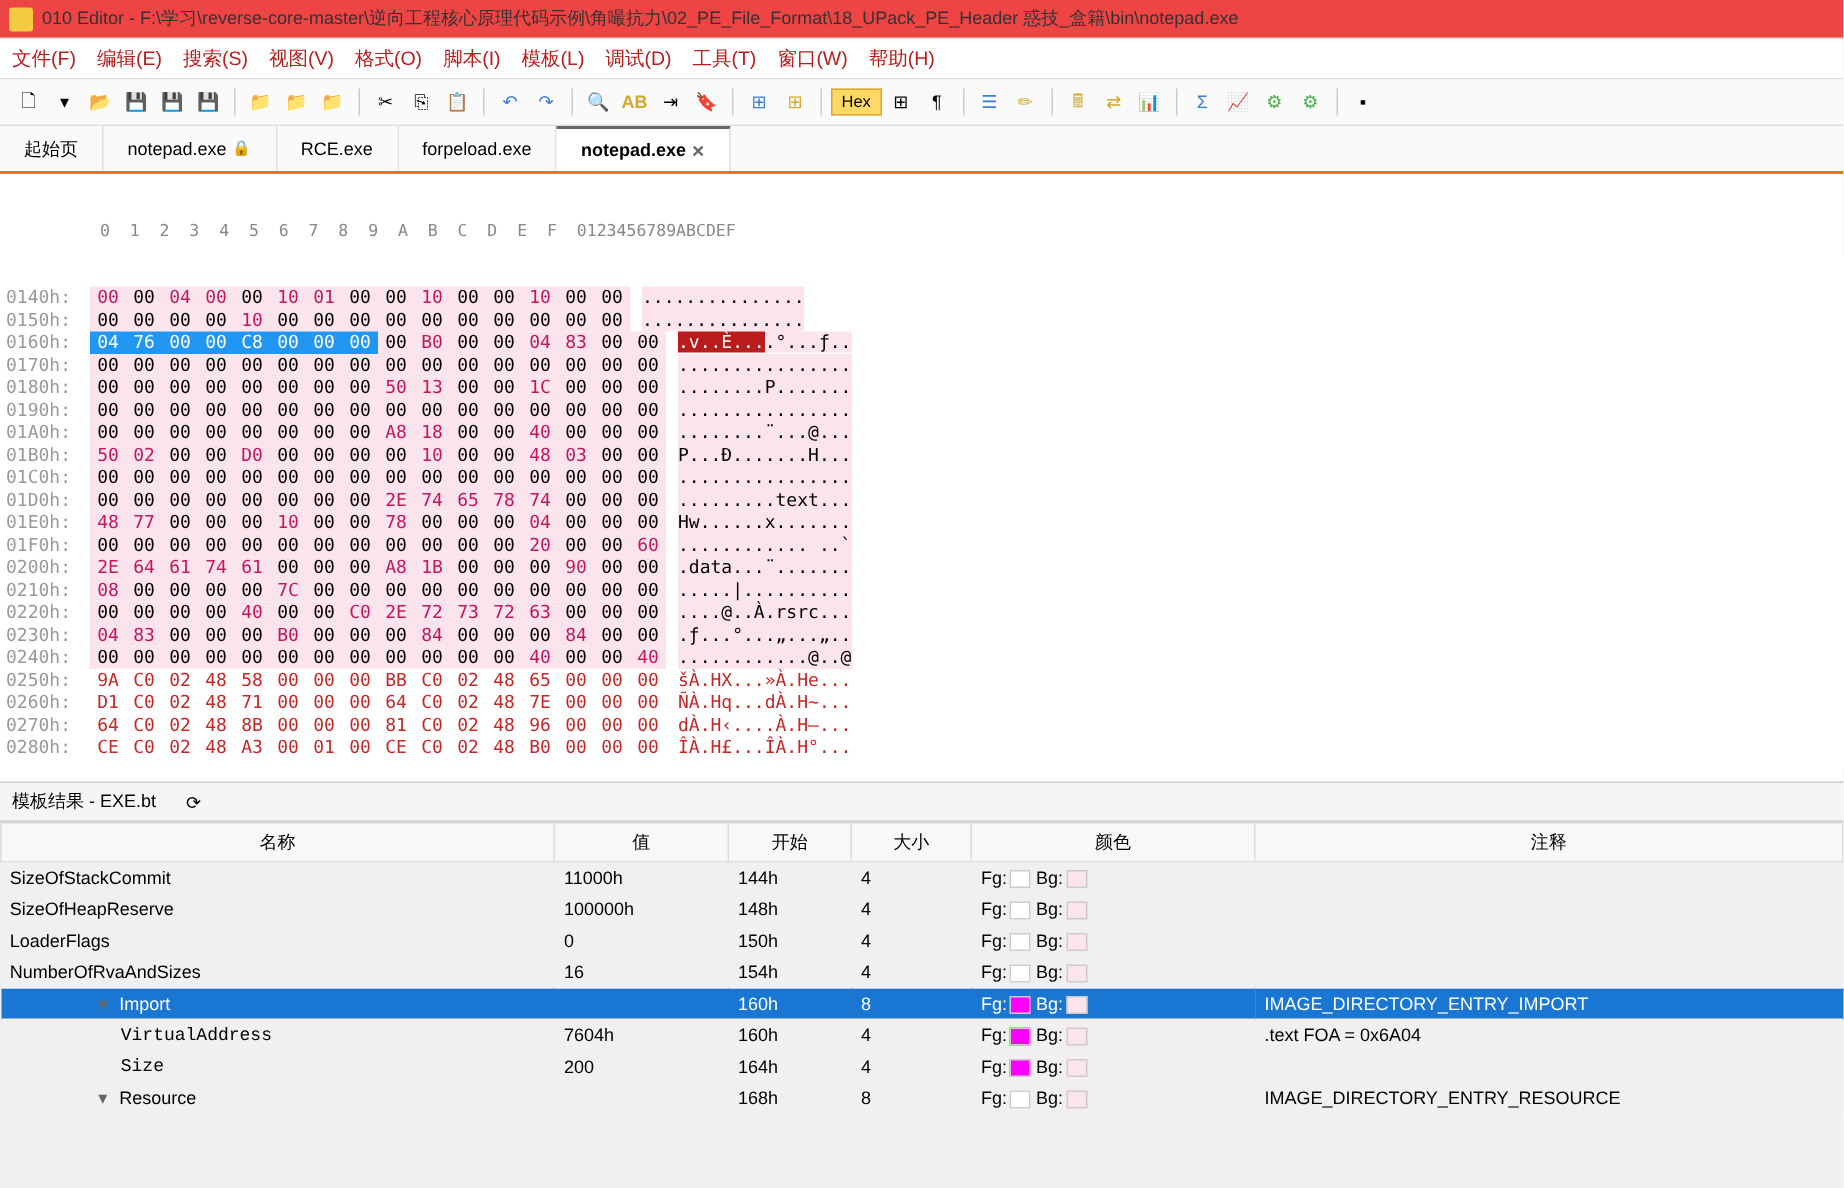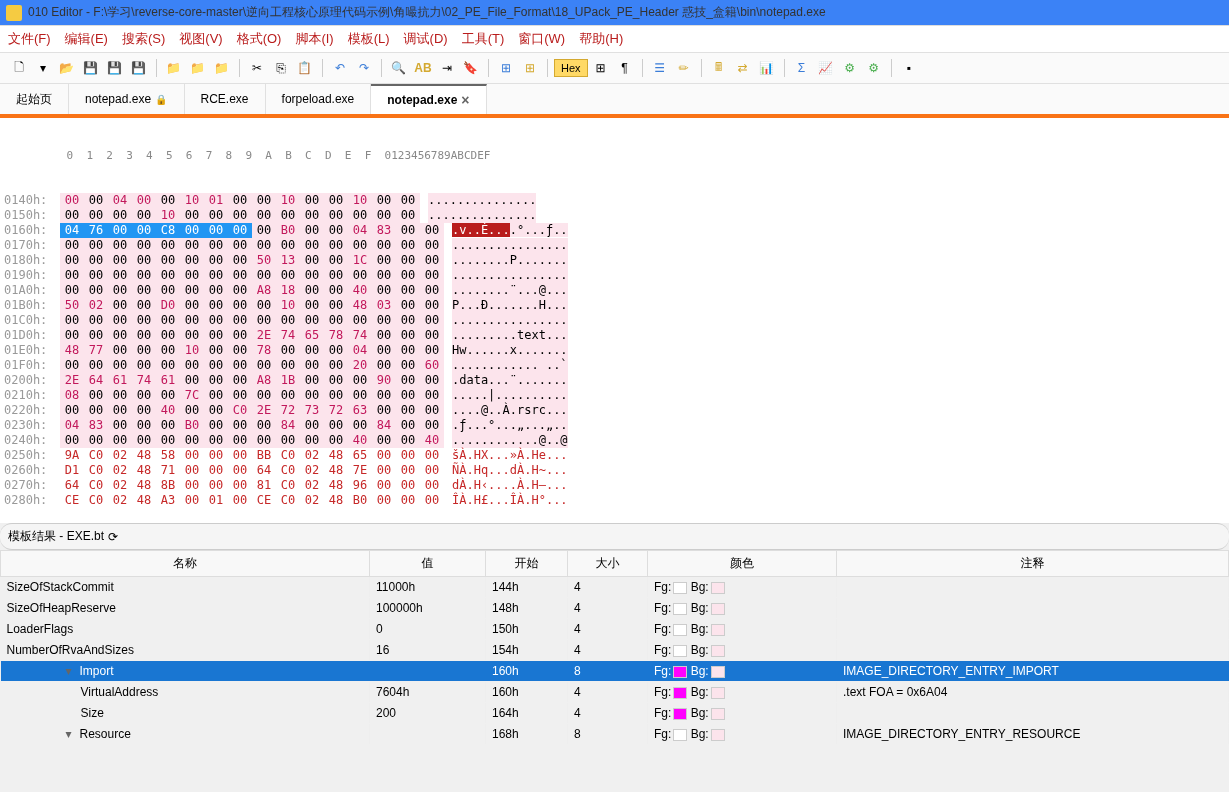--- a/index.html
+++ b/index.html
@@ -1,54 +1,54 @@
 <!DOCTYPE html>
 <html><head>
 <meta charset="utf-8">
 <style>
 * { margin: 0; padding: 0; box-sizing: border-box; }
 body { font-family: "Microsoft YaHei", Arial, sans-serif; font-size: 12px; background: #f0f0f0; overflow: hidden; }
-.title-bar { background: #3b82f6; padding: 4px 6px; display: flex; align-items: center; gap: 6px; border-bottom: 1px solid #ddd; }
+.title-bar { background: #ef4444; padding: 4px 6px; display: flex; align-items: center; gap: 6px; border-bottom: 1px solid #ddd; }
 .title-icon { width: 16px; height: 16px; background: #f5cb42; border-radius: 2px; display: inline-block; }
 .title-text { font-size: 12px; color: #333; white-space: nowrap; }
 .menu-bar { background: #fff; padding: 4px 8px; display: flex; gap: 14px; border-bottom: 1px solid #e0e0e0; }
 .menu-item { cursor: pointer; font-size: 13px; color: #b91c1c; }
 .toolbar { background: #fafafa; padding: 4px 8px; display: flex; align-items: center; gap: 2px; border-bottom: 1px solid #e0e0e0; }
 .tool-btn { width: 22px; height: 22px; display: flex; align-items: center; justify-content: center; cursor: pointer; border-radius: 2px; }
 .tool-sep { width: 1px; height: 18px; background: #ccc; margin: 0 4px; }
 .hex-btn { background: #ffd966; padding: 2px 6px; font-size: 11px; border: 1px solid #d4a930; }
-.tabs-bar { background: #fafafa; display: flex; border-bottom: 4px solid #f97316; }
+.tabs-bar { background: #fafafa; display: flex; border-bottom: 2px solid #f97316; }
 .tab { padding: 6px 16px; font-size: 12px; cursor: pointer; border-right: 1px solid #e0e0e0; display: flex; align-items: center; gap: 4px; }
 .tab.active { background: #fff; font-weight: bold; border-top: 2px solid #666; }
 .tab-close { font-size: 14px; color: #666; }
 .lock-icon { font-size: 10px; color: #888; }
 .hex-view { background: #fff; font-family: Consolas, monospace; font-size: 12px; padding: 0 4px; white-space: pre; line-height: 15px; overflow: hidden; }
 .hex-ruler { color: #888; padding-left: 56px; font-size: 11px; }
 .hex-row { display: flex; }
 .hex-addr { color: #999; width: 56px; }
 .hex-bytes { display: flex; }
 .hex-byte { width: 24px; text-align: center; }
 .hex-ascii { margin-left: 8px; }
 .byte-pink { background: #fce4ec; color: #000; }
 .byte-pink-mag { background: #fce4ec; color: #c2185b; }
 .byte-red { color: #c62828; }
 .byte-sel { background: #2196f3; color: #fff; }
 .ascii-pink { background: #fce4ec; }
 .ascii-sel { background: #b91c1c; color: #fff; }
-.panel-header { background: #f5f5f5; padding: 4px 8px; border-top: 1px solid #ccc; border-bottom: 1px solid #ccc; display: flex; align-items: center; gap: 4px; font-size: 12px; border-radius: 12px; }
+.panel-header { background: #f5f5f5; padding: 4px 8px; border-top: 1px solid #ccc; border-bottom: 1px solid #ccc; display: flex; align-items: center; gap: 20px; font-size: 12px; }
 .refresh-icon { cursor: pointer; }
 .results-table { width: 100%; border-collapse: collapse; font-size: 12px; }
 .results-table th { background: #f8f8f8; padding: 4px; border: 1px solid #ddd; font-weight: normal; text-align: center; }
 .results-table td { padding: 3px 6px; border-right: 1px solid #eee; border-bottom: 1px solid #f0f0f0; }
 .results-table tr.selected { background: #1976d2; color: #fff; }
 .results-table tr.selected td { border-right-color: #1976d2; }
 .tree-cell { padding-left: 50px; }
 .tree-cell.l1 { padding-left: 35px; }
 .tree-cell.l2 { padding-left: 65px; }
-.tree-cell.l3 { padding-left: 80px; }
+.tree-cell.l3 { padding-left: 80px; font-family: Liberation Mono, monospace; }
 .expand-icon { display: inline-block; width: 12px; color: #666; margin-right: 2px; }
 .color-box { display: inline-block; width: 14px; height: 12px; vertical-align: middle; margin-left: 2px; }
 .bg-pink { background: #fce4ec; border: 1px solid #ccc; }
 .bg-mag { background: #ff00ff; border: 1px solid #ccc; }
 .bg-empty { border: 1px solid #ccc; background: #fff; }
 .col-name { width: 369px; }
 .col-value { width: 116px; }
 .col-start { width: 82px; }
 .col-size { width: 80px; }
 .col-color { width: 189px; }

